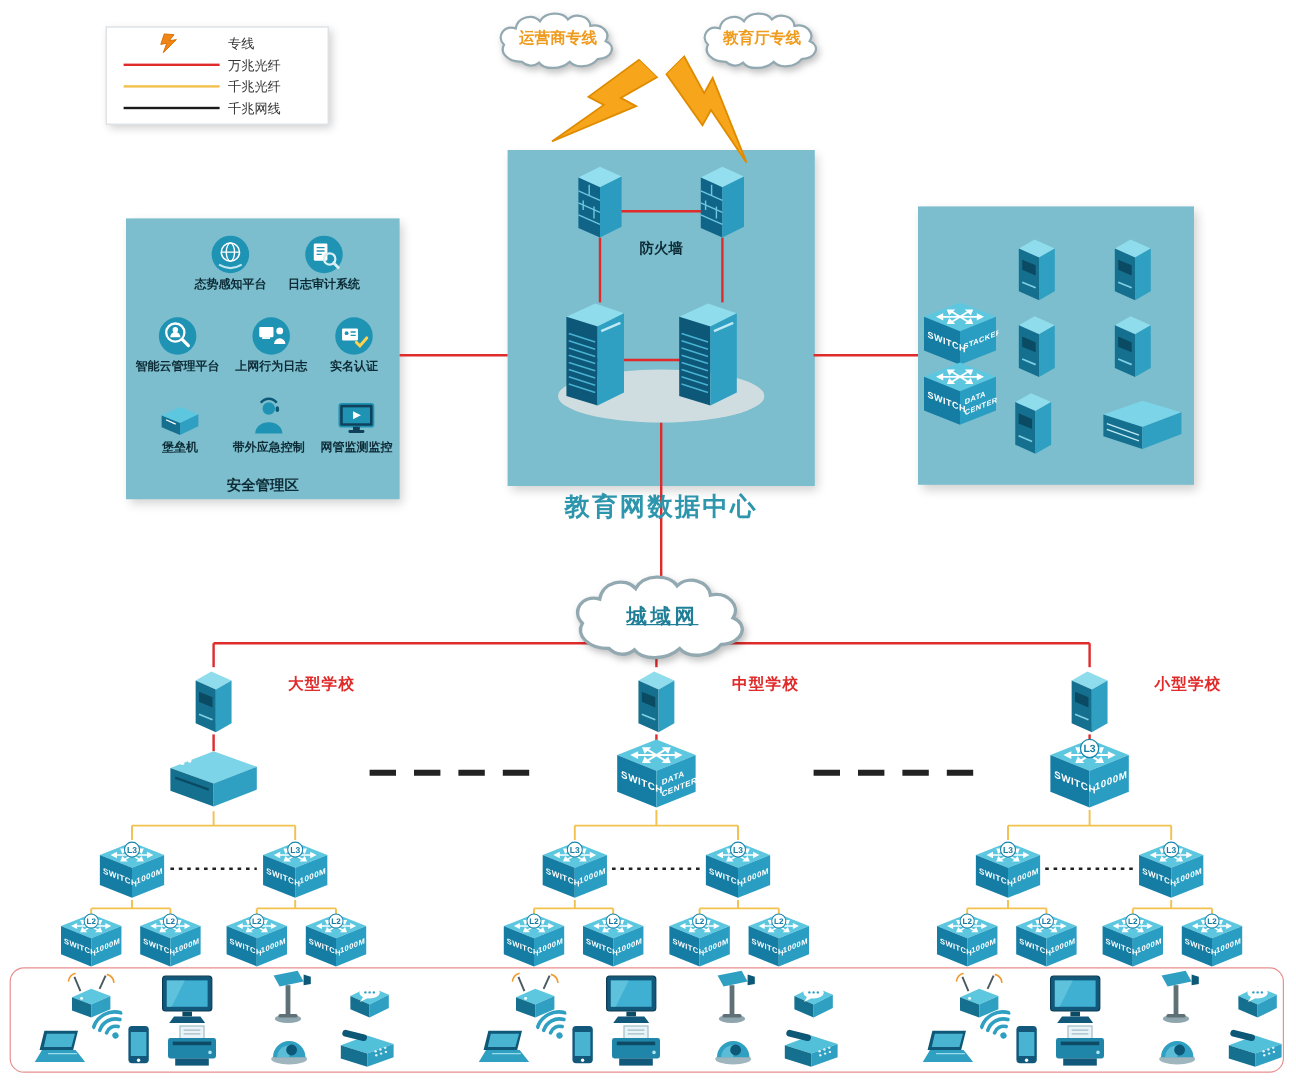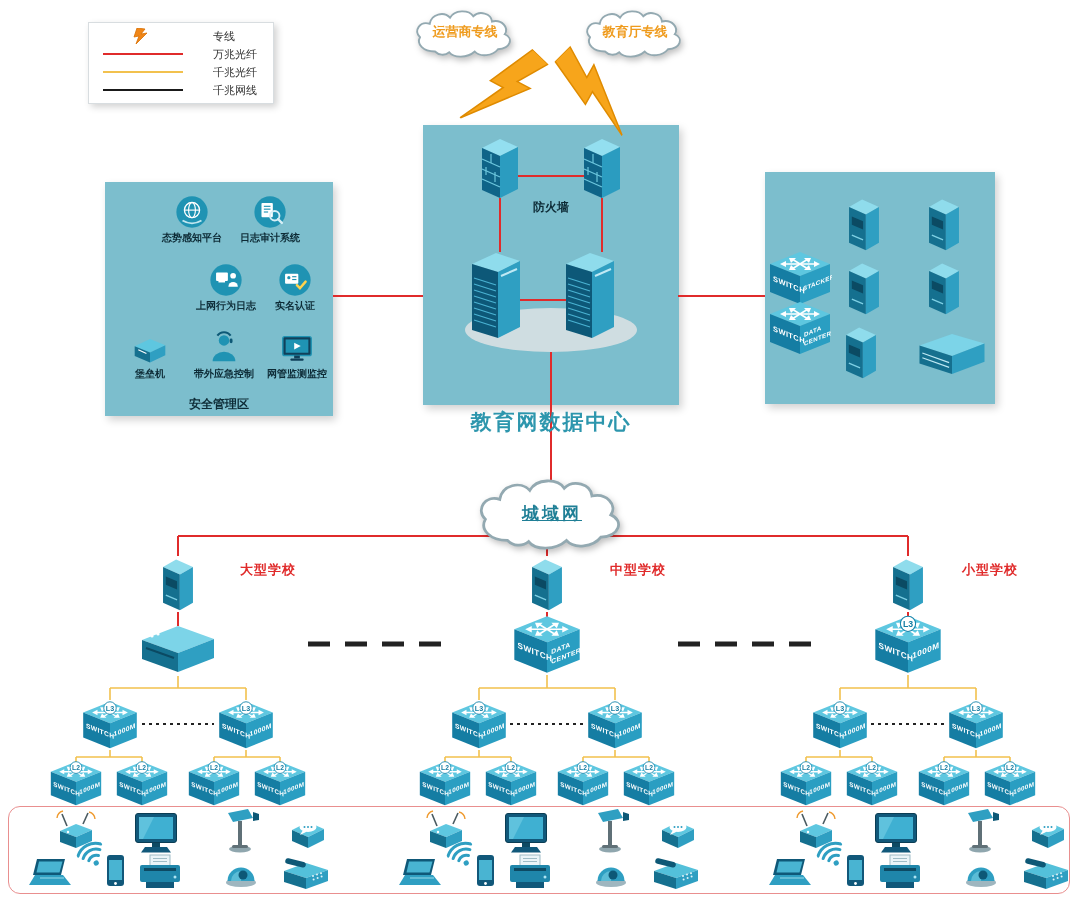--- a/index.html
+++ b/index.html
@@ -14,21 +14,21 @@
   .dc-title{position:absolute;text-align:center;font-weight:bold;color:#2d96ad;font-size:21px;letter-spacing:2px;}
   .cloud{position:absolute;}
   .cloud svg{width:100%;height:100%;display:block;filter:drop-shadow(2px 3px 3px rgba(0,0,0,.25));}
   .cloud-label{position:absolute;width:100%;text-align:center;font-weight:bold;color:#ef9b1d;font-size:13px;}
   .man-label{position:absolute;width:100%;text-align:center;font-weight:bold;color:#1f7f96;font-size:17px;letter-spacing:3px;}
   .school-label{position:absolute;color:#e02b2b;font-weight:bold;font-size:13px;letter-spacing:1px;}
   .legend{position:absolute;left:88px;top:22px;width:168px;background:#fff;border:1px solid #d8dde0;box-shadow:3px 3px 7px rgba(0,0,0,.18);padding:4px 8px;}
   .legend-row{display:flex;align-items:center;height:18px;}
   .legend-sample{width:92px;display:flex;align-items:center;justify-content:center;}
   .legend-line{width:80px;height:0;border-top:2px solid #000;}
-  .legend-label{font-size:11px;color:#333;margin-left:24px;white-space:nowrap;font-family:Liberation Mono, monospace;}
+  .legend-label{font-size:11px;color:#333;margin-left:1px;white-space:nowrap;font-family:Liberation Mono, monospace;}
   .sec-unit{position:absolute;text-align:center;}
   .sec-unit .ic{width:36px;height:36px;margin:0 auto;}
   .sec-unit .ic svg{width:100%;height:100%;display:block;}
   .sec-label{font-size:10px;font-weight:bold;color:#0d2b36;margin-top:2px;line-height:1.15;white-space:nowrap;}
   .panel{position:absolute;left:8px;top:806px;width:1062px;height:88px;border:1.5px solid #e98f8f;border-radius:12px;background:#fff;box-sizing:border-box;}
   .ct{font:bold 7.5px "Liberation Sans",sans-serif;fill:#fff;letter-spacing:.4px;}
   .ct2{font:bold 6.2px "Liberation Sans",sans-serif;fill:#fff;letter-spacing:.3px;}
   .bt{font:bold 8px "Liberation Sans",sans-serif;fill:#157da3;text-anchor:middle;}
 </style>
 </head>
@@ -438,20 +438,28 @@
     <div class="sec-label">态势感知平台</div>
   </div>
   <div class="sec-unit" style="left:234px;top:194px;width:72px;">
     <div class="ic">
         <svg viewBox="0 0 38 38">
           <use href="#sym-sec-audit"></use>
         </svg>
       </div>
     <div class="sec-label">日志审计系统</div>
   </div>
+  <div class="sec-unit" style="left:108px;top:262px;width:80px;">
+    <div class="ic">
+        <svg viewBox="0 0 38 38">
+          <use href="#sym-sec-cloudmgmt"></use>
+        </svg>
+      </div>
+    <div class="sec-label">智能云管理平台</div>
+  </div>
   <div class="sec-unit" style="left:190px;top:262px;width:72px;">
     <div class="ic">
         <svg viewBox="0 0 38 38">
           <use href="#sym-sec-behavior"></use>
         </svg>
       </div>
     <div class="sec-label">上网行为日志</div>
   </div>
   <div class="sec-unit" style="left:264px;top:262px;width:62px;">
     <div class="ic">

